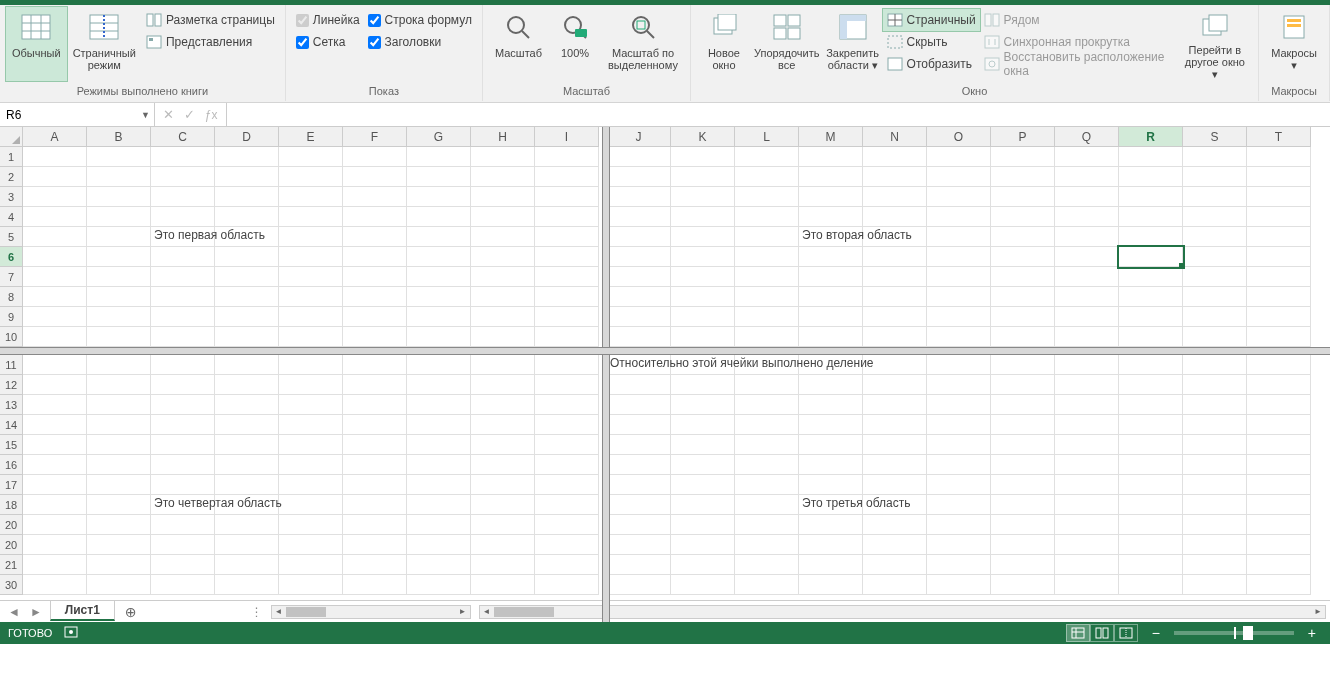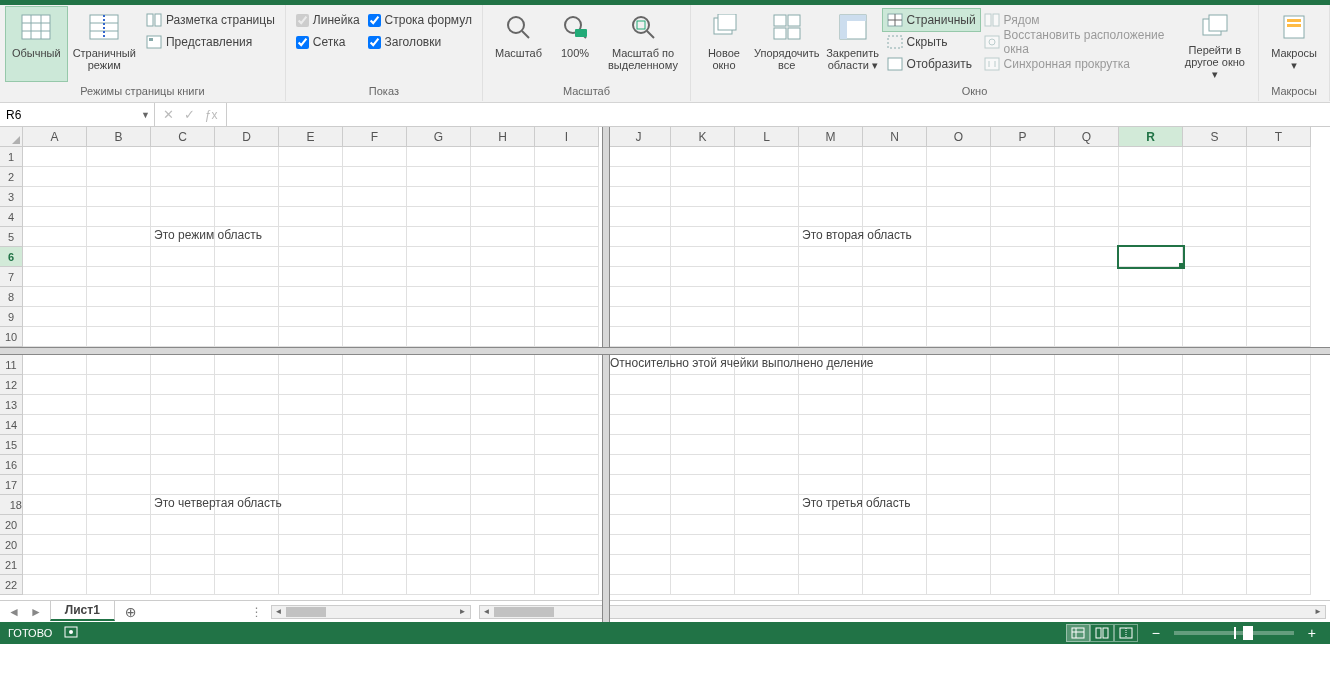--- a/index.html
+++ b/index.html
@@ -106,21 +106,21 @@
           <span class="sicon">
               <svg width="16" height="14">
                 <rect x="1" y="1" width="14" height="12" fill="#fff" stroke="#8aa"></rect>
                 <rect x="3" y="3" width="4" height="3" fill="#8aa"></rect>
               </svg>
             </span>
           <span>Представления</span>
         </div>
       </div>
     </div>
-    <div class="rgroup-label">Режимы страницы книги</div>
+    <div class="rgroup-label">Режимы выполнено книги</div>
   </div>
 
   <div class="rgroup">
     <div class="rgroup-body">
       <div class="vcol">
         <label class="smallrow">
             <input type="checkbox" checked="" disabled="" style="">
             <span>Линейка</span>
           </label>
         <label class="smallrow">
@@ -248,33 +248,33 @@
                 <rect x="1" y="1" width="6" height="12" fill="#fff" stroke="#8aa"></rect>
                 <rect x="9" y="1" width="6" height="12" fill="#fff" stroke="#8aa"></rect>
               </svg>
             </span>
             <span>Рядом</span>
           </div>
         <div class="smallrow">
             <span class="sicon">
               <svg width="16" height="14">
                 <rect x="1" y="1" width="14" height="12" fill="#fff" stroke="#8aa"></rect>
+                <path d="M5 4 L5 10 M11 4 L11 10" stroke="#8aa"></path>
+              </svg>
+            </span>
+            <span>Синхронная прокрутка</span>
+          </div>
+        <div class="smallrow">
+            <span class="sicon">
+              <svg width="16" height="14">
+                <rect x="1" y="1" width="14" height="12" fill="#fff" stroke="#8aa"></rect>
                 <circle cx="8" cy="7" r="3" fill="none" stroke="#8aa"></circle>
               </svg>
             </span>
             <span>Восстановить расположение окна</span>
-          </div>
-        <div class="smallrow">
-            <span class="sicon">
-              <svg width="16" height="14">
-                <rect x="1" y="1" width="14" height="12" fill="#fff" stroke="#8aa"></rect>
-                <path d="M5 4 L5 10 M11 4 L11 10" stroke="#8aa"></path>
-              </svg>
-            </span>
-            <span>Синхронная прокрутка</span>
           </div>
       </div>
       <div class="bigbtn">
           <div class="ico">
             <svg width="28" height="26">
               <rect x="2" y="6" width="18" height="16" fill="#fff" stroke="#8aa"></rect>
               <rect x="8" y="2" width="18" height="16" fill="#fff" stroke="#8aa"></rect>
             </svg>
           </div>
           <span style="white-space:pre-line">Перейти в
@@ -348,25 +348,25 @@
       <div class="rh" style="position: absolute; left: 0px; top: 160px;">8</div>
       <div class="rh" style="position: absolute; left: 0px; top: 180px;">9</div>
       <div class="rh" style="position: absolute; left: 0px; top: 200px;">10</div>
       <div class="rh" style="position: absolute; left: 0px; top: 228px;">11</div>
       <div class="rh" style="position: absolute; left: 0px; top: 248px;">12</div>
       <div class="rh" style="position: absolute; left: 0px; top: 268px;">13</div>
       <div class="rh" style="position: absolute; left: 0px; top: 288px;">14</div>
       <div class="rh" style="position: absolute; left: 0px; top: 308px;">15</div>
       <div class="rh" style="position: absolute; left: 0px; top: 328px;">16</div>
       <div class="rh" style="position: absolute; left: 0px; top: 348px;">17</div>
-      <div class="rh" style="position: absolute; left: 0px; top: 368px; text-align: right;">18</div>
+      <div class="rh" style="position: absolute; left: 0px; top: 368px;">18</div>
       <div class="rh" style="position: absolute; left: 0px; top: 388px;">20</div>
       <div class="rh" style="position: absolute; left: 0px; top: 408px;">20</div>
       <div class="rh" style="position: absolute; left: 0px; top: 428px;">21</div>
-      <div class="rh" style="position: absolute; left: 0px; top: 448px;">22</div>
+      <div class="rh" style="position: absolute; left: 0px; top: 448px;">30</div>
       <div class="cell" style="left: 23px; top: 20px; width: 64px; height: 20px;"></div>
       <div class="cell" style="left: 23px; top: 40px; width: 64px; height: 20px;"></div>
       <div class="cell" style="left: 23px; top: 60px; width: 64px; height: 20px;"></div>
       <div class="cell" style="left: 23px; top: 80px; width: 64px; height: 20px;"></div>
       <div class="cell" style="left: 23px; top: 100px; width: 64px; height: 20px;"></div>
       <div class="cell" style="left: 23px; top: 120px; width: 64px; height: 20px;"></div>
       <div class="cell" style="left: 23px; top: 140px; width: 64px; height: 20px;"></div>
       <div class="cell" style="left: 23px; top: 160px; width: 64px; height: 20px;"></div>
       <div class="cell" style="left: 23px; top: 180px; width: 64px; height: 20px;"></div>
       <div class="cell" style="left: 23px; top: 200px; width: 64px; height: 20px;"></div>
@@ -401,21 +401,21 @@
       <div class="cell" style="left: 87px; top: 348px; width: 64px; height: 20px;"></div>
       <div class="cell" style="left: 87px; top: 368px; width: 64px; height: 20px;"></div>
       <div class="cell" style="left: 87px; top: 388px; width: 64px; height: 20px;"></div>
       <div class="cell" style="left: 87px; top: 408px; width: 64px; height: 20px;"></div>
       <div class="cell" style="left: 87px; top: 428px; width: 64px; height: 20px;"></div>
       <div class="cell" style="left: 87px; top: 448px; width: 64px; height: 20px;"></div>
       <div class="cell" style="left: 151px; top: 20px; width: 64px; height: 20px;"></div>
       <div class="cell" style="left: 151px; top: 40px; width: 64px; height: 20px;"></div>
       <div class="cell" style="left: 151px; top: 60px; width: 64px; height: 20px;"></div>
       <div class="cell" style="left: 151px; top: 80px; width: 64px; height: 20px;"></div>
-      <div class="cell" style="left: 151px; top: 100px; width: 64px; height: 20px; overflow: visible; z-index: 2;">Это режим область</div>
+      <div class="cell" style="left: 151px; top: 100px; width: 64px; height: 20px; overflow: visible; z-index: 2;">Это первая область</div>
       <div class="cell" style="left: 151px; top: 120px; width: 64px; height: 20px;"></div>
       <div class="cell" style="left: 151px; top: 140px; width: 64px; height: 20px;"></div>
       <div class="cell" style="left: 151px; top: 160px; width: 64px; height: 20px;"></div>
       <div class="cell" style="left: 151px; top: 180px; width: 64px; height: 20px;"></div>
       <div class="cell" style="left: 151px; top: 200px; width: 64px; height: 20px;"></div>
       <div class="cell" style="left: 151px; top: 228px; width: 64px; height: 20px;"></div>
       <div class="cell" style="left: 151px; top: 248px; width: 64px; height: 20px;"></div>
       <div class="cell" style="left: 151px; top: 268px; width: 64px; height: 20px;"></div>
       <div class="cell" style="left: 151px; top: 288px; width: 64px; height: 20px;"></div>
       <div class="cell" style="left: 151px; top: 308px; width: 64px; height: 20px;"></div>

